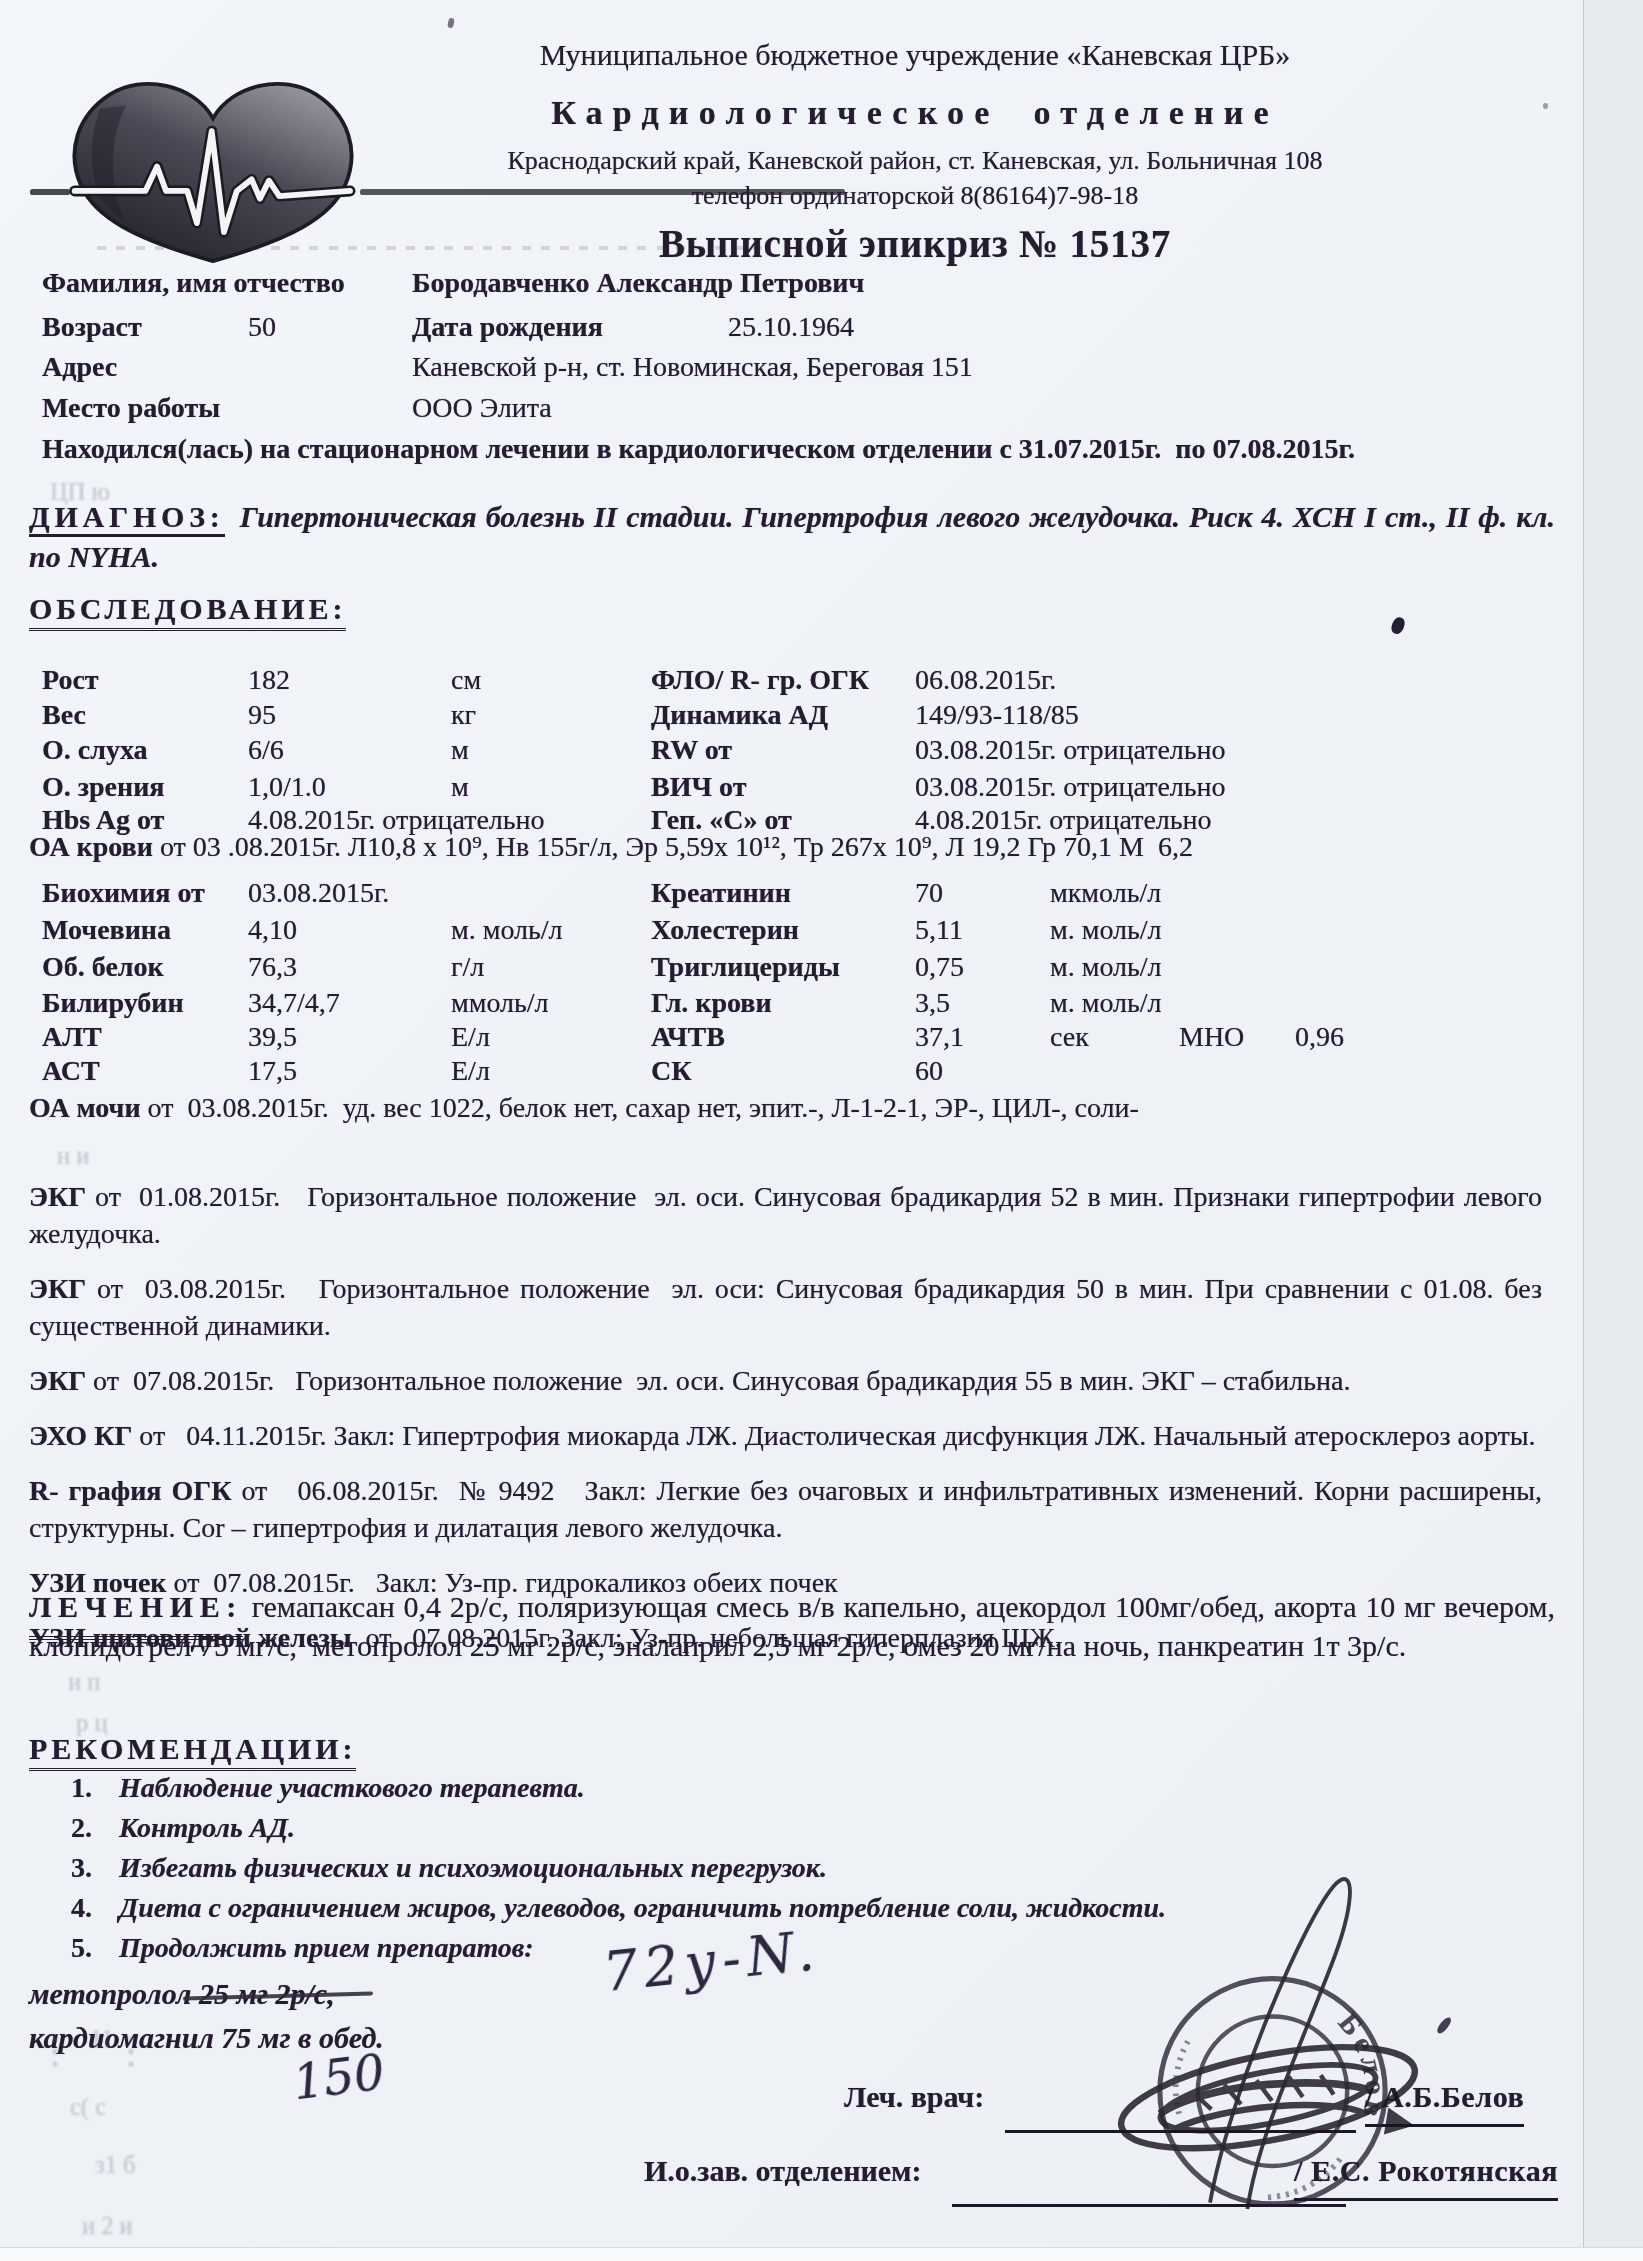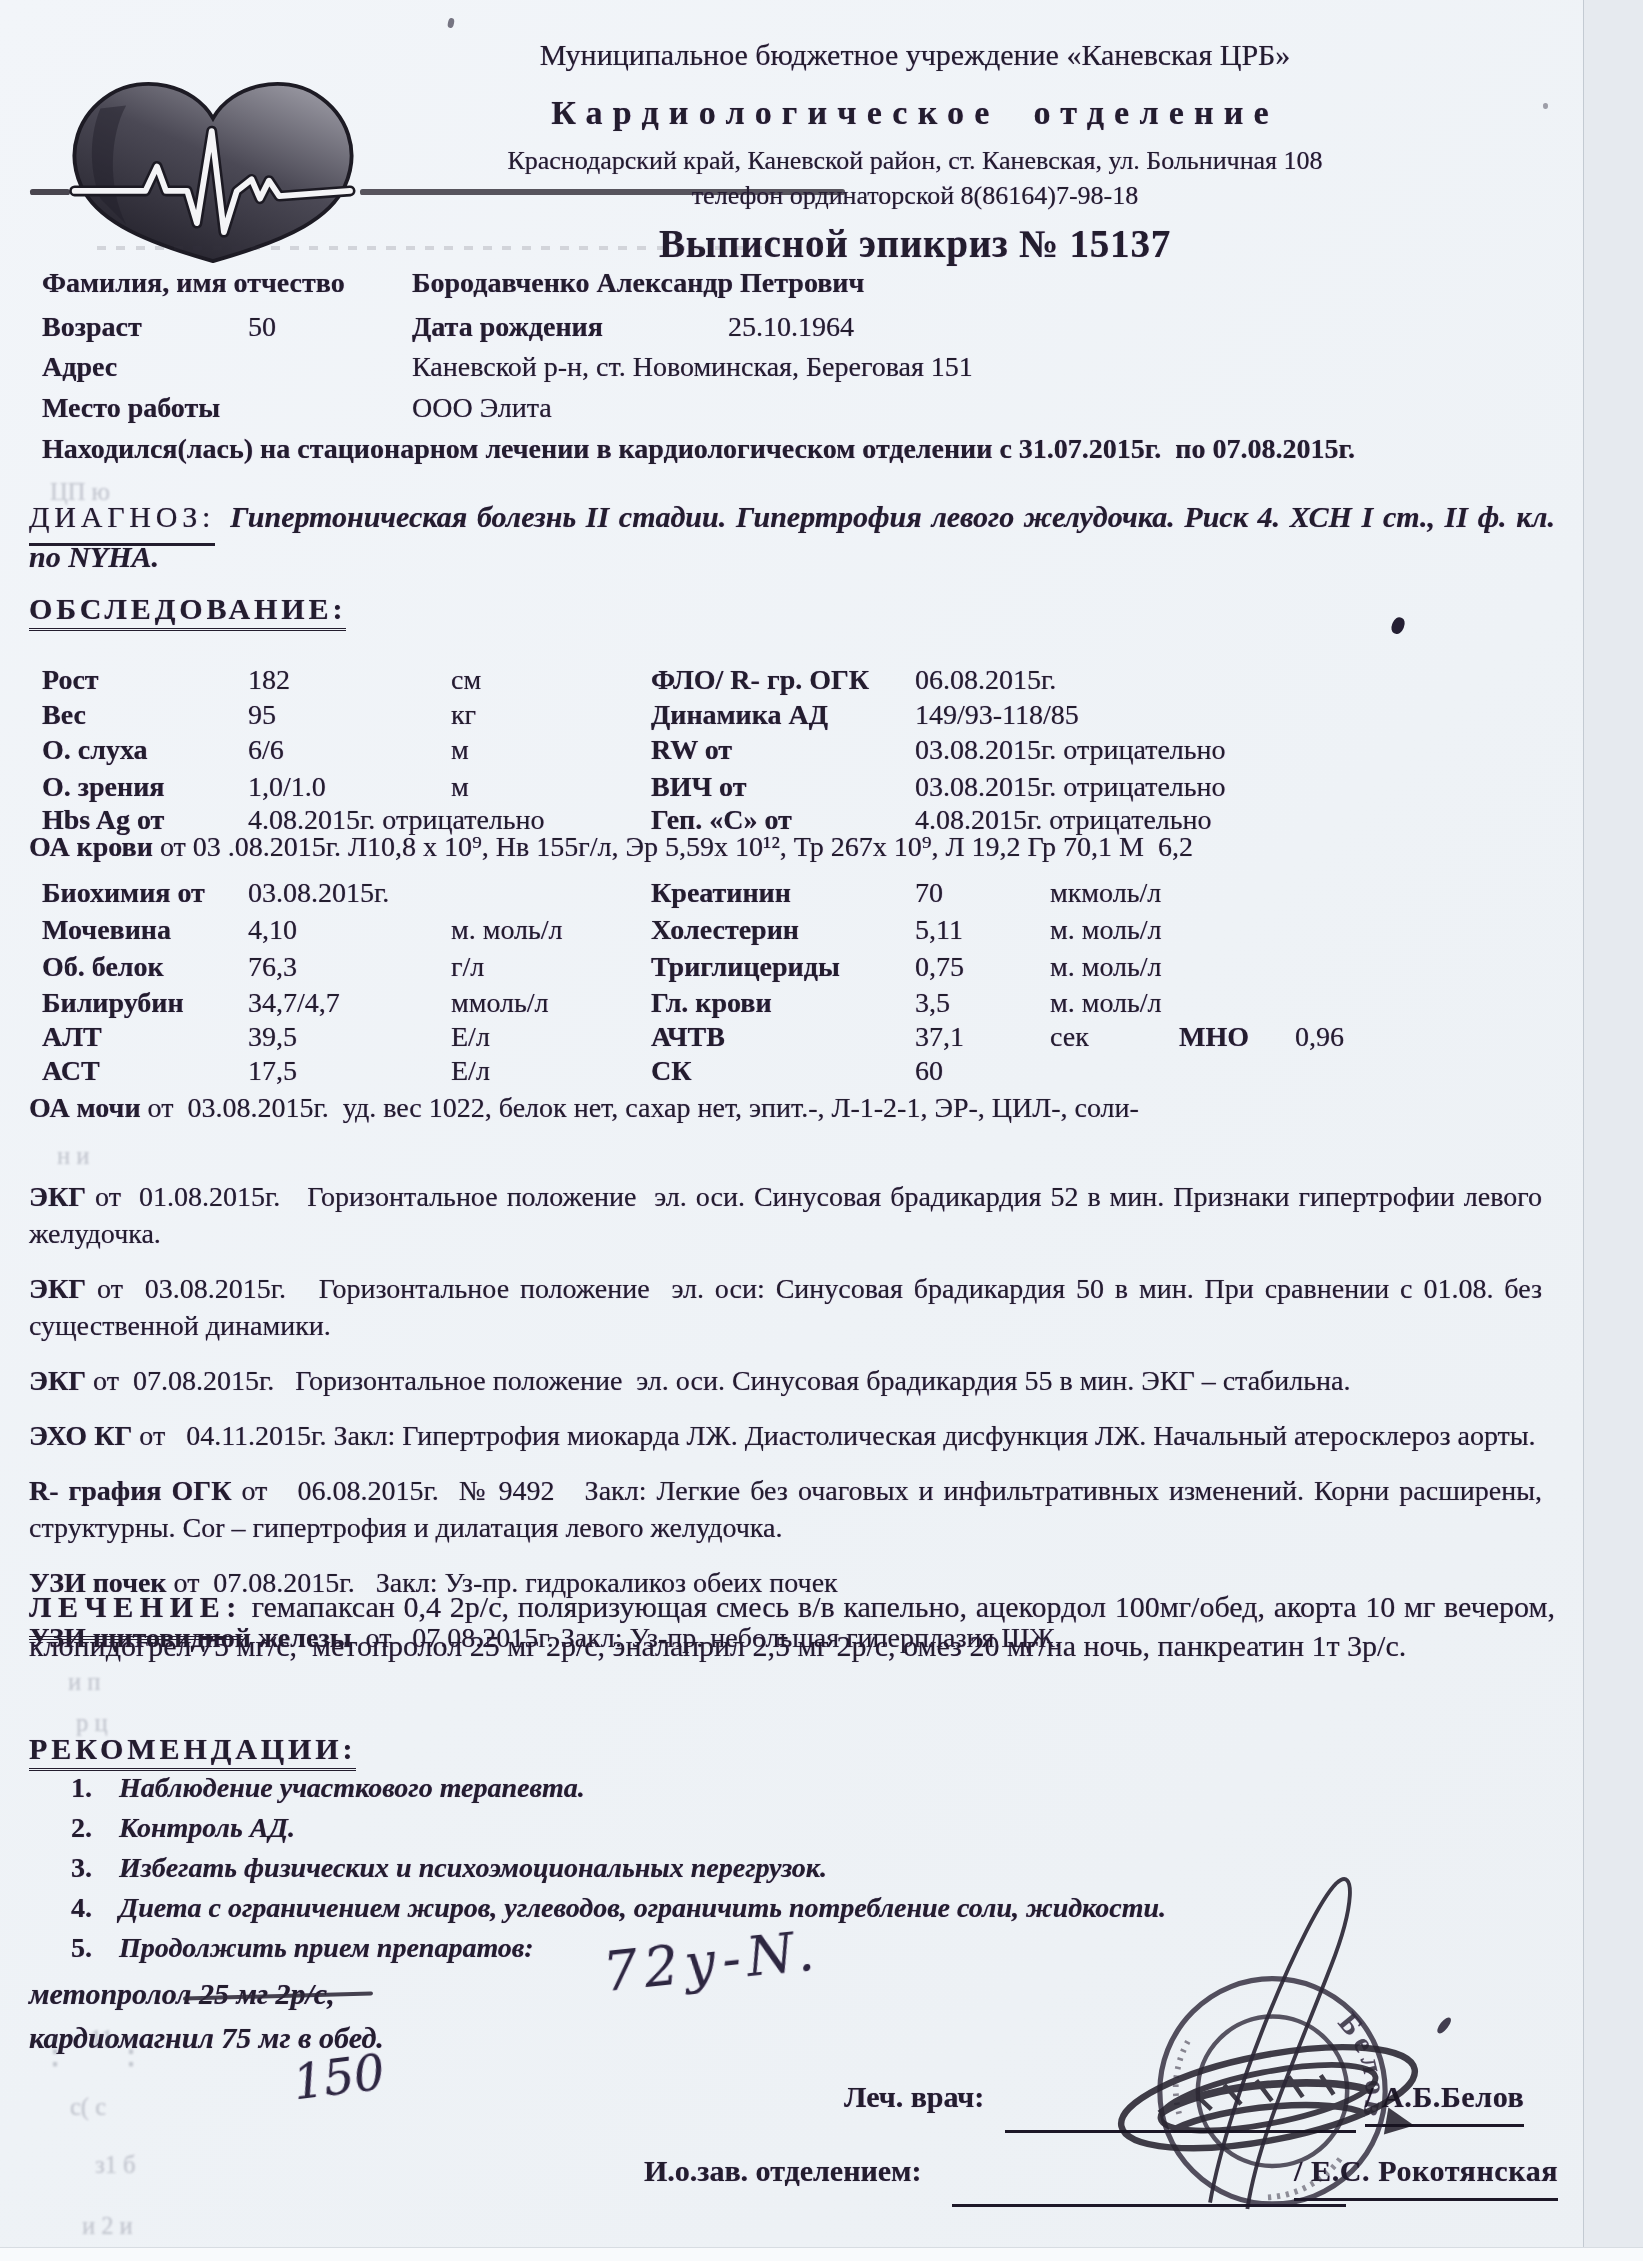--- a/index.html
+++ b/index.html
@@ -34,31 +34,31 @@
 
   
   .prow{position:absolute;left:29px;width:1547px;height:37px;font-size:28px;}
   .prow span{position:absolute;top:0;}
   .lb{font-weight:bold;}
   .pc1{left:13px;} .pc2{left:219px;} .pc3{left:383px;} .pc4{left:699px;}
   .stay{font-weight:bold;font-size:28px;}
 
   
   .diag{position:absolute;left:29px;top:497px;width:1526px;font-size:30px;line-height:40px;text-align:justify;}
-  .diag-label{font-weight:normal;letter-spacing:.16em;border-bottom:3.9px solid #231d2e;padding-bottom:10px;}
+  .diag-label{font-weight:bold;letter-spacing:.16em;border-bottom:3.9px solid #231d2e;padding-bottom:1px;}
   .diag-text{font-weight:bold;font-style:italic;}
 
   .sect-label{font-weight:bold;font-size:30px;letter-spacing:.13em;border-bottom:3.9px double #231d2e;padding-bottom:2.6px;}
 
   
   .tbl{position:absolute;left:29px;width:1559px;font-size:28px;}
   .trow{position:absolute;left:0;width:100%;height:36px;}
   .trow span{position:absolute;top:0;white-space:nowrap;}
   .c1{left:13px;font-weight:bold;} .c2{left:219px;} .c3{left:422px;} .c4{left:622px;font-weight:bold;}
-  .c5{left:886px;} .c6{left:1021px;} .c7{left:1150px;font-weight:bold;} .c8{left:1266px;}
+  .c5{left:886px;} .c6{left:1021px;} .c7{left:1150px;font-weight:normal;} .c8{left:1266px;}
 
   .longline{position:absolute;left:29px;width:1547px;font-size:28px;}
   .longline b{font-weight:bold;}
 
   
   .paras{position:absolute;left:29px;top:1160px;width:1513px;font-size:28px;line-height:37px;text-align:justify;}
   .paras p{margin:18px 0 0 0;}
   .paras b{font-weight:bold;}
 
   

